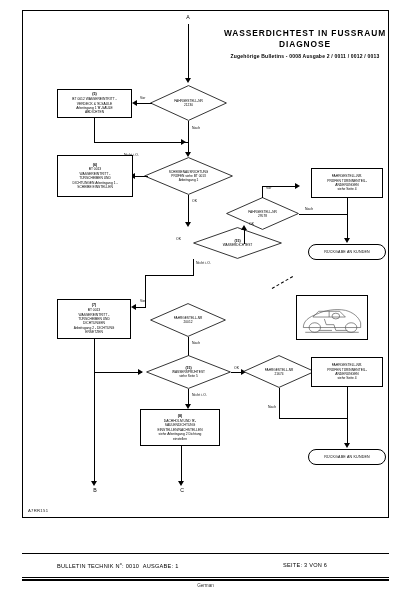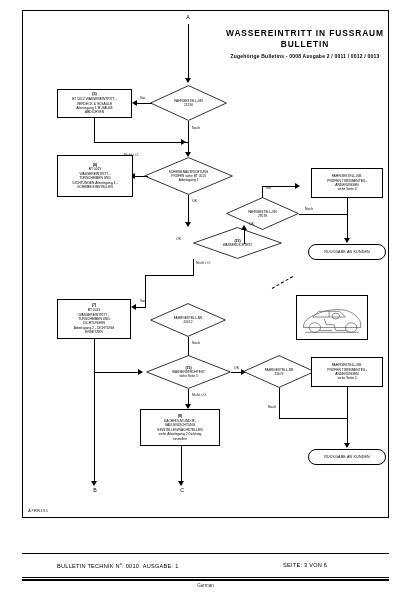--- a/index.html
+++ b/index.html
@@ -83,22 +83,22 @@
 
 <div id="page">
 
   <div class="frame"></div>
   <div class="footer-rule-top"></div>
   <div class="footer-rule-mid"></div>
   <div class="footer-rule-bot"></div>
   <div class="refcode">A7RR151</div>
 
   <div class="title-wrap">
-    <div class="title-l1">WASSEREINTRITT IN FUSSRAUM</div>
-    <div class="title-l2">BULLETIN</div>
+    <div class="title-l1">WASSERDICHTEST IN FUSSRAUM</div>
+    <div class="title-l2">DIAGNOSE</div>
     <div class="title-sub">Zugehörige Bulletins - 0008 Ausgabe 2 / 0011 / 0012 / 0013</div>
   </div>
 
   <div class="conn" style="left:181px;top:14px;">A</div>
   <div class="ln-v" style="left:188px;top:24px;height:56px;"></div>
   <div class="arr arr-d" style="left:184.6px;top:78px;"></div>
 
   <div class="dia" style="left:150px;top:85px;width:77px;height:36px;">
     <div class="shape">
       <svg viewBox="0 0 77 36" preserveAspectRatio="none">

